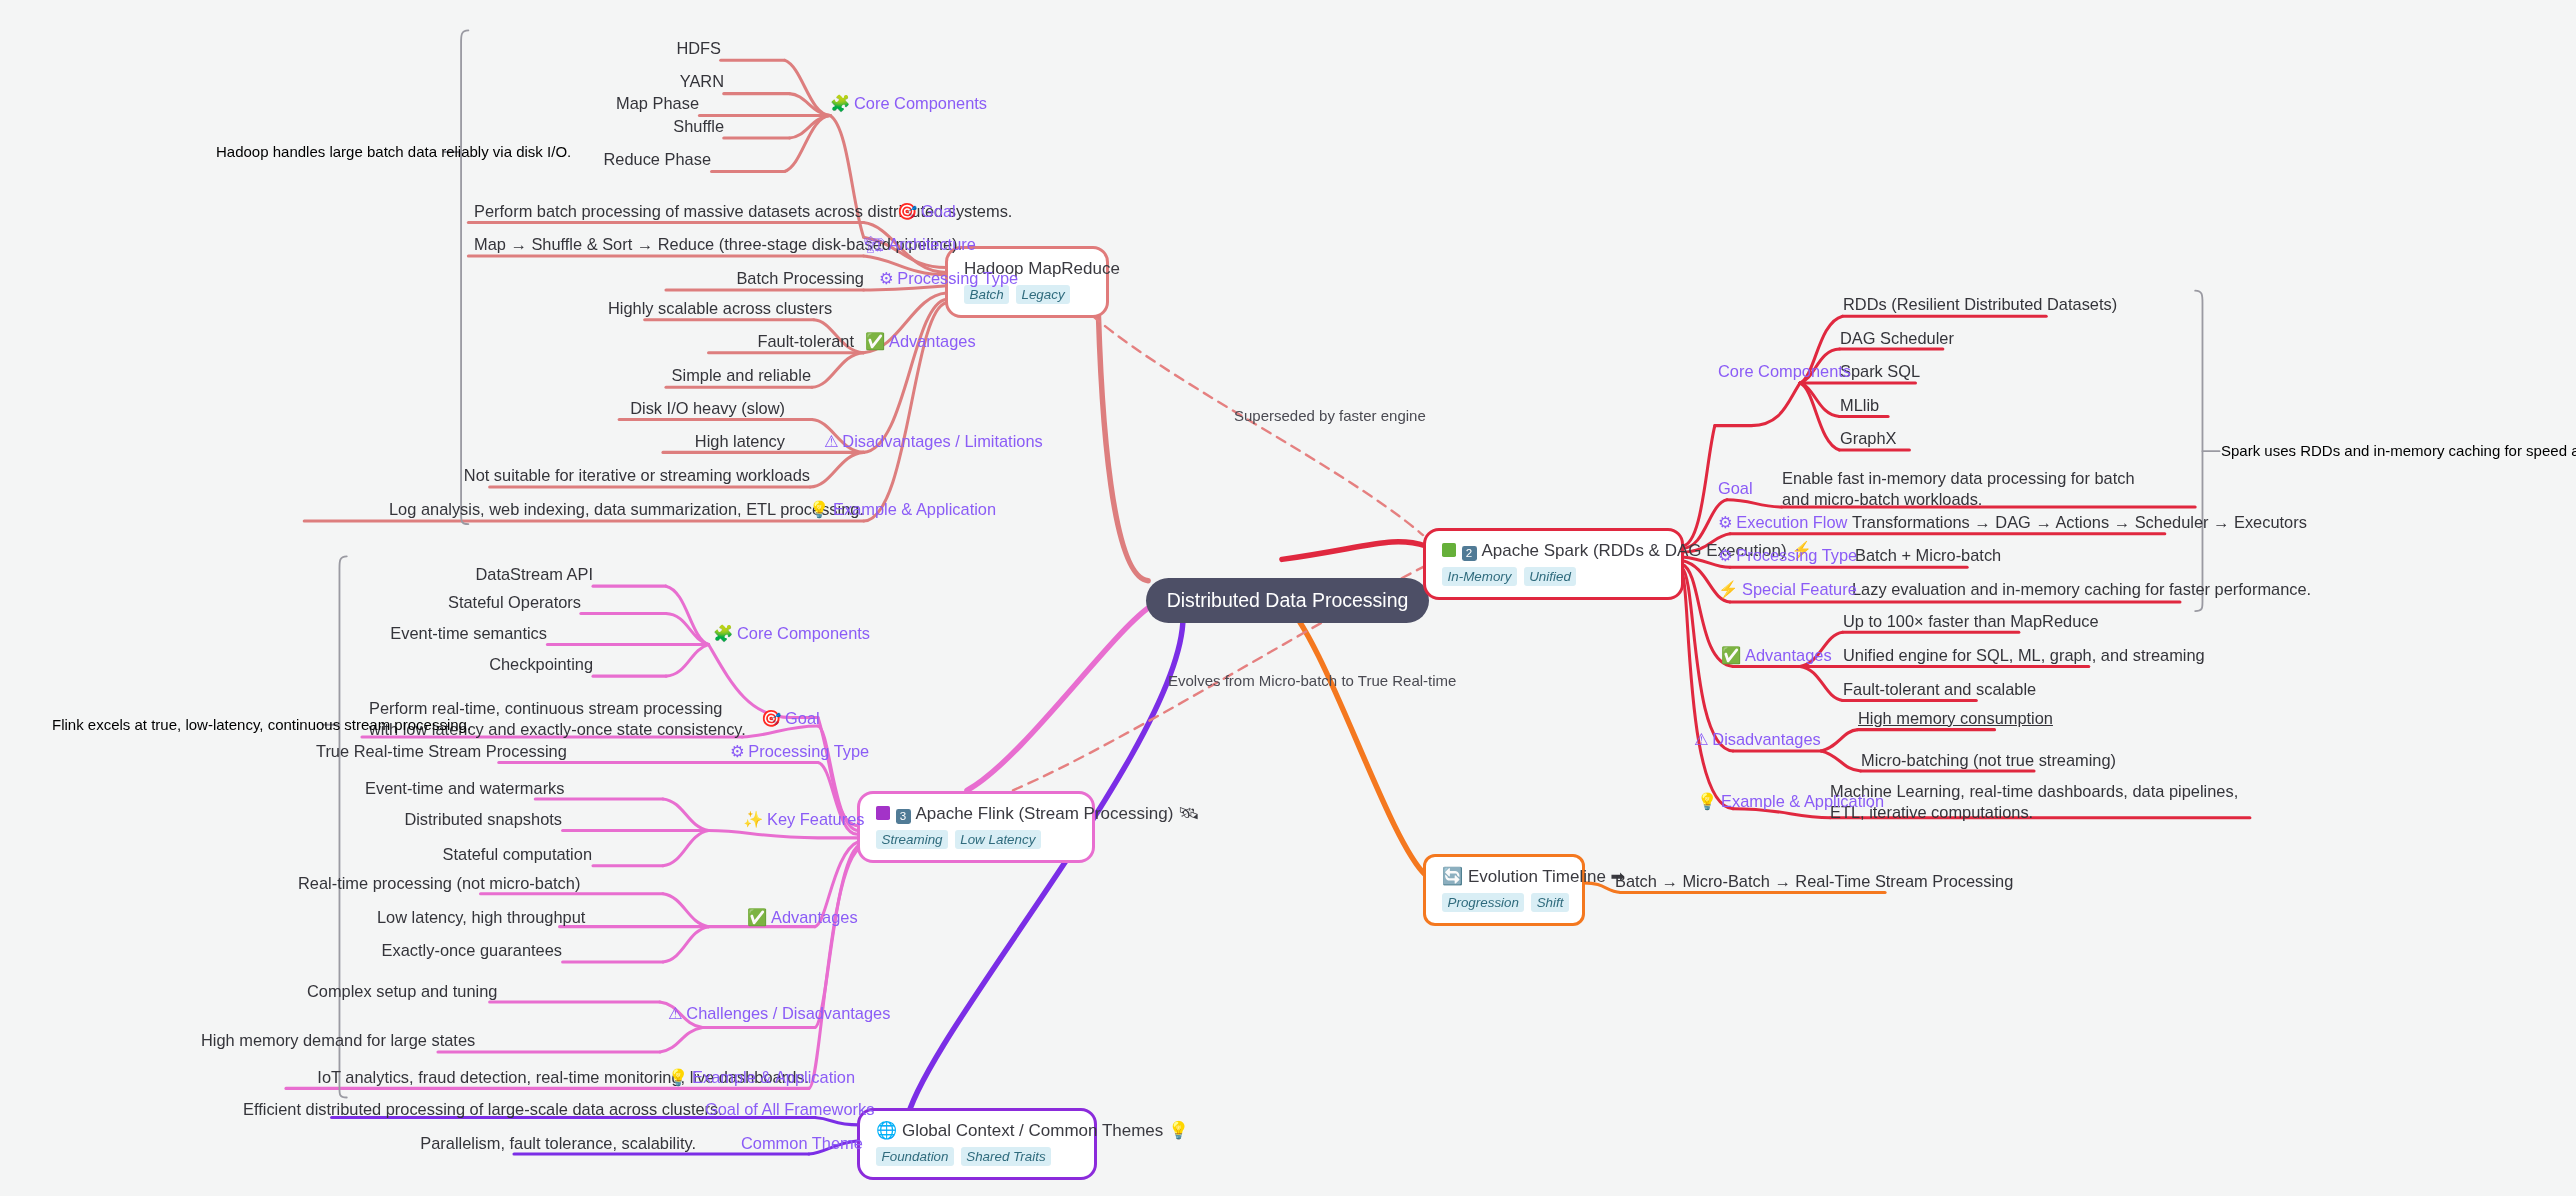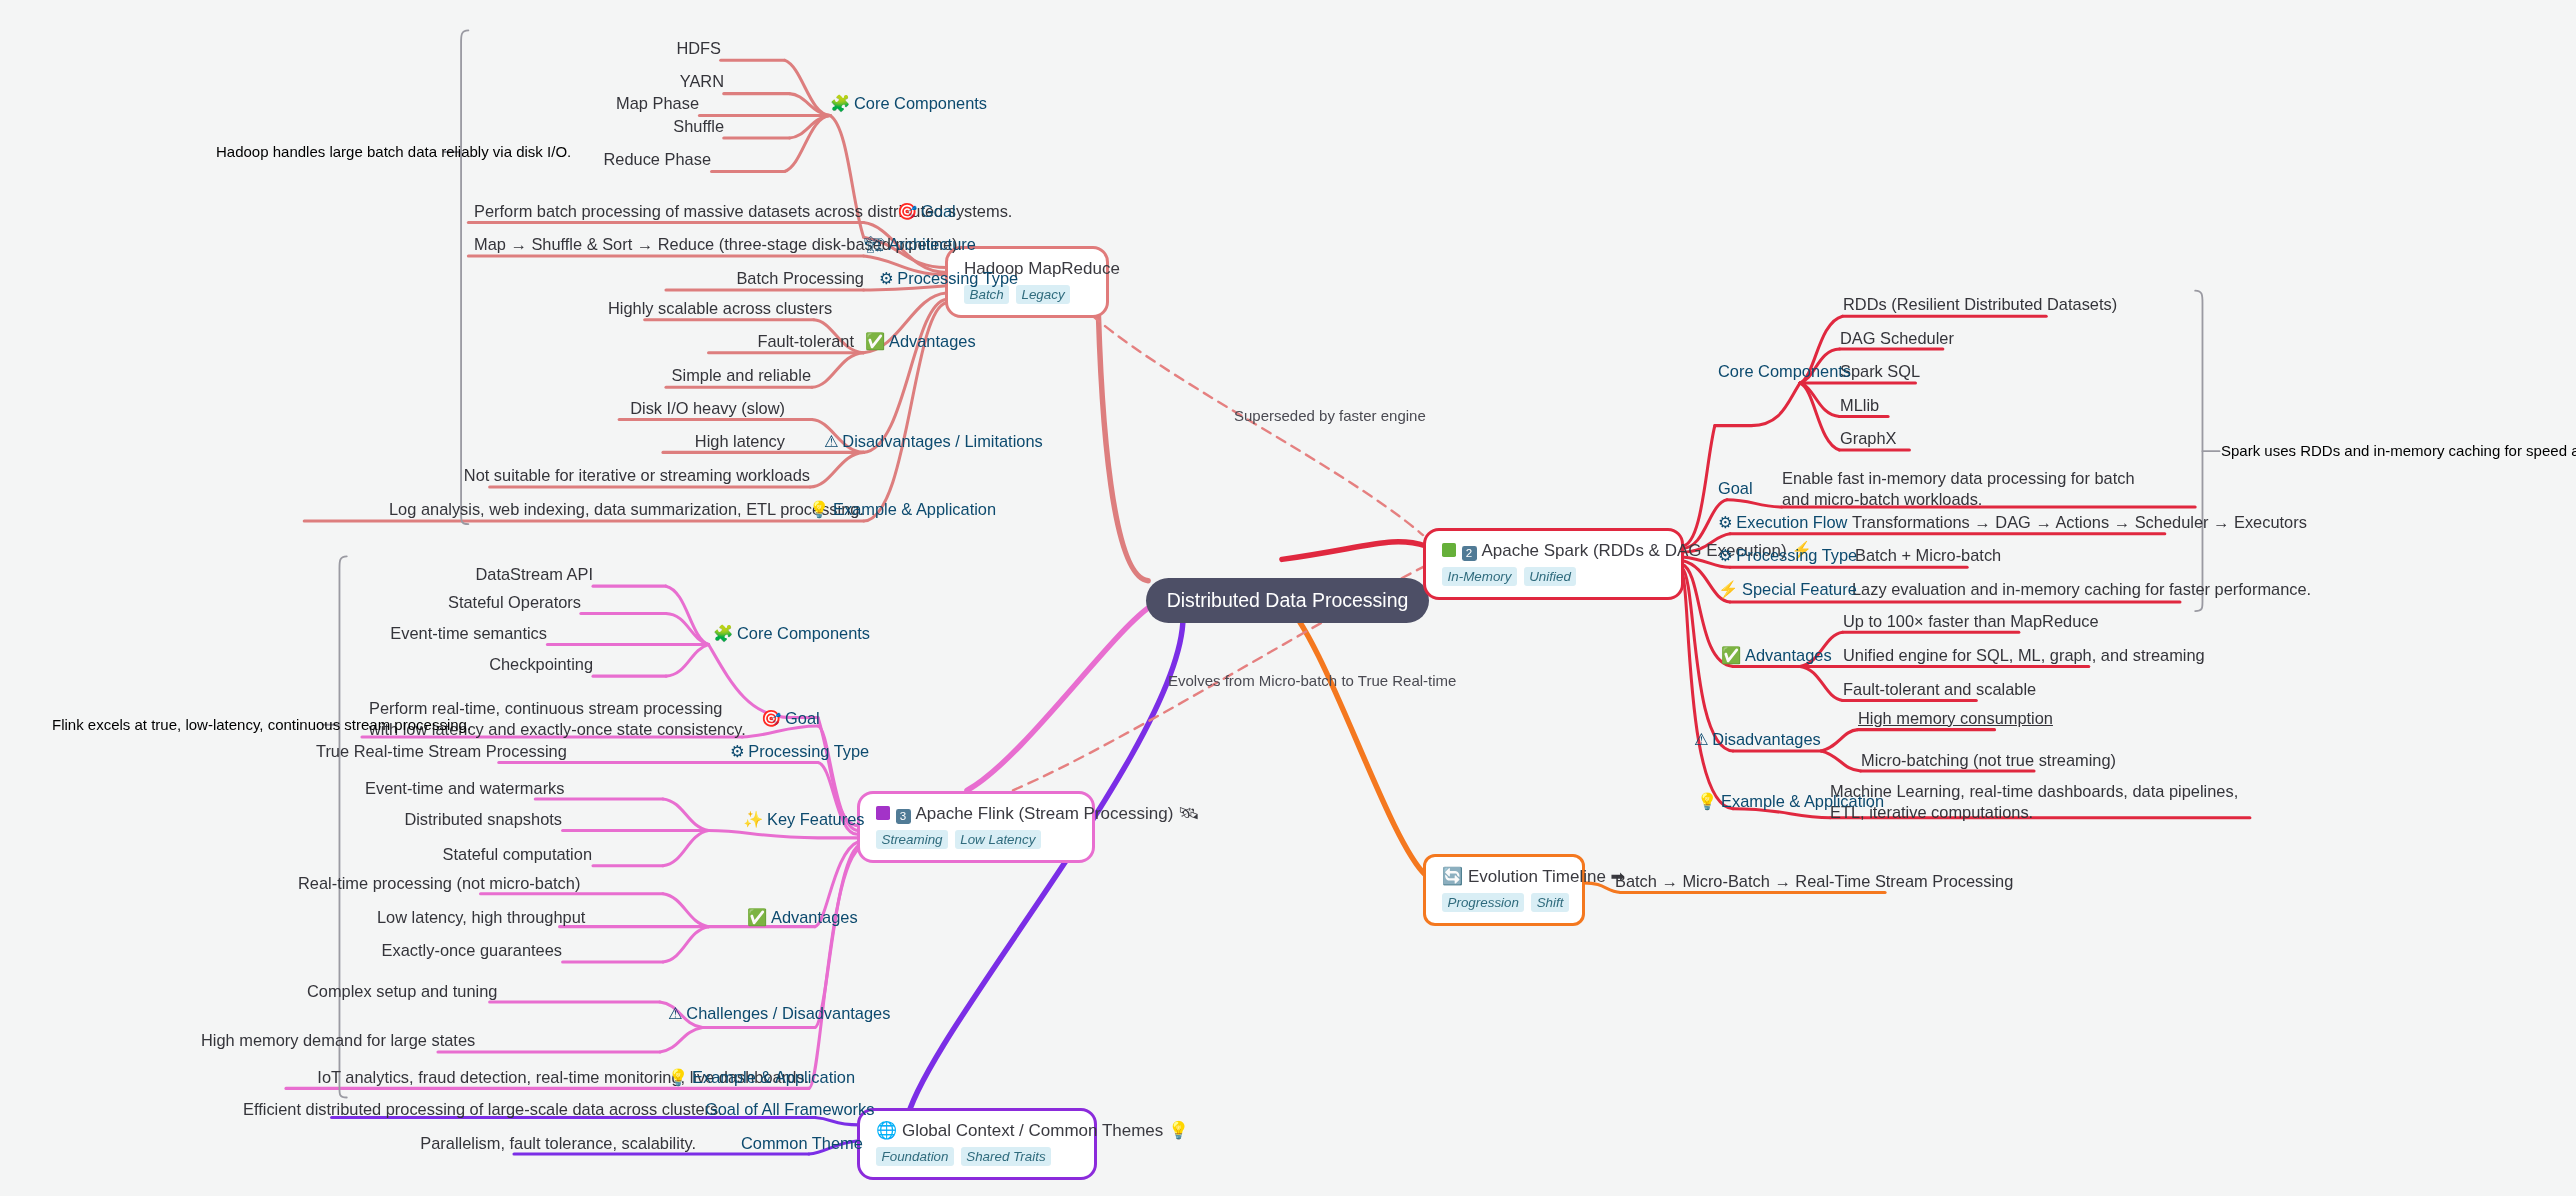--- a/index.html
+++ b/index.html
@@ -20,21 +20,21 @@
     color:#34343a;
     padding-bottom:3px;
   }
   .leaf.wrap{white-space:normal;}
   .leaf.r{text-align:right;}
   .leaf.l{text-align:left;}
 
   
   .branch{
     position:absolute;
-    font-size:16.4px;line-height:20.7px;white-space:nowrap;color:#0c4a6e;
+    font-size:16.4px;line-height:20.7px;white-space:nowrap;color:#8b5cf6;
     padding-bottom:3px;
   }
   .branch .ic{margin-right:3.6px;}
 
   
   .topic{
     position:absolute;
     background:#ffffff;
     border-radius:16px;
     padding:9.7px 16px 11px 16px;

